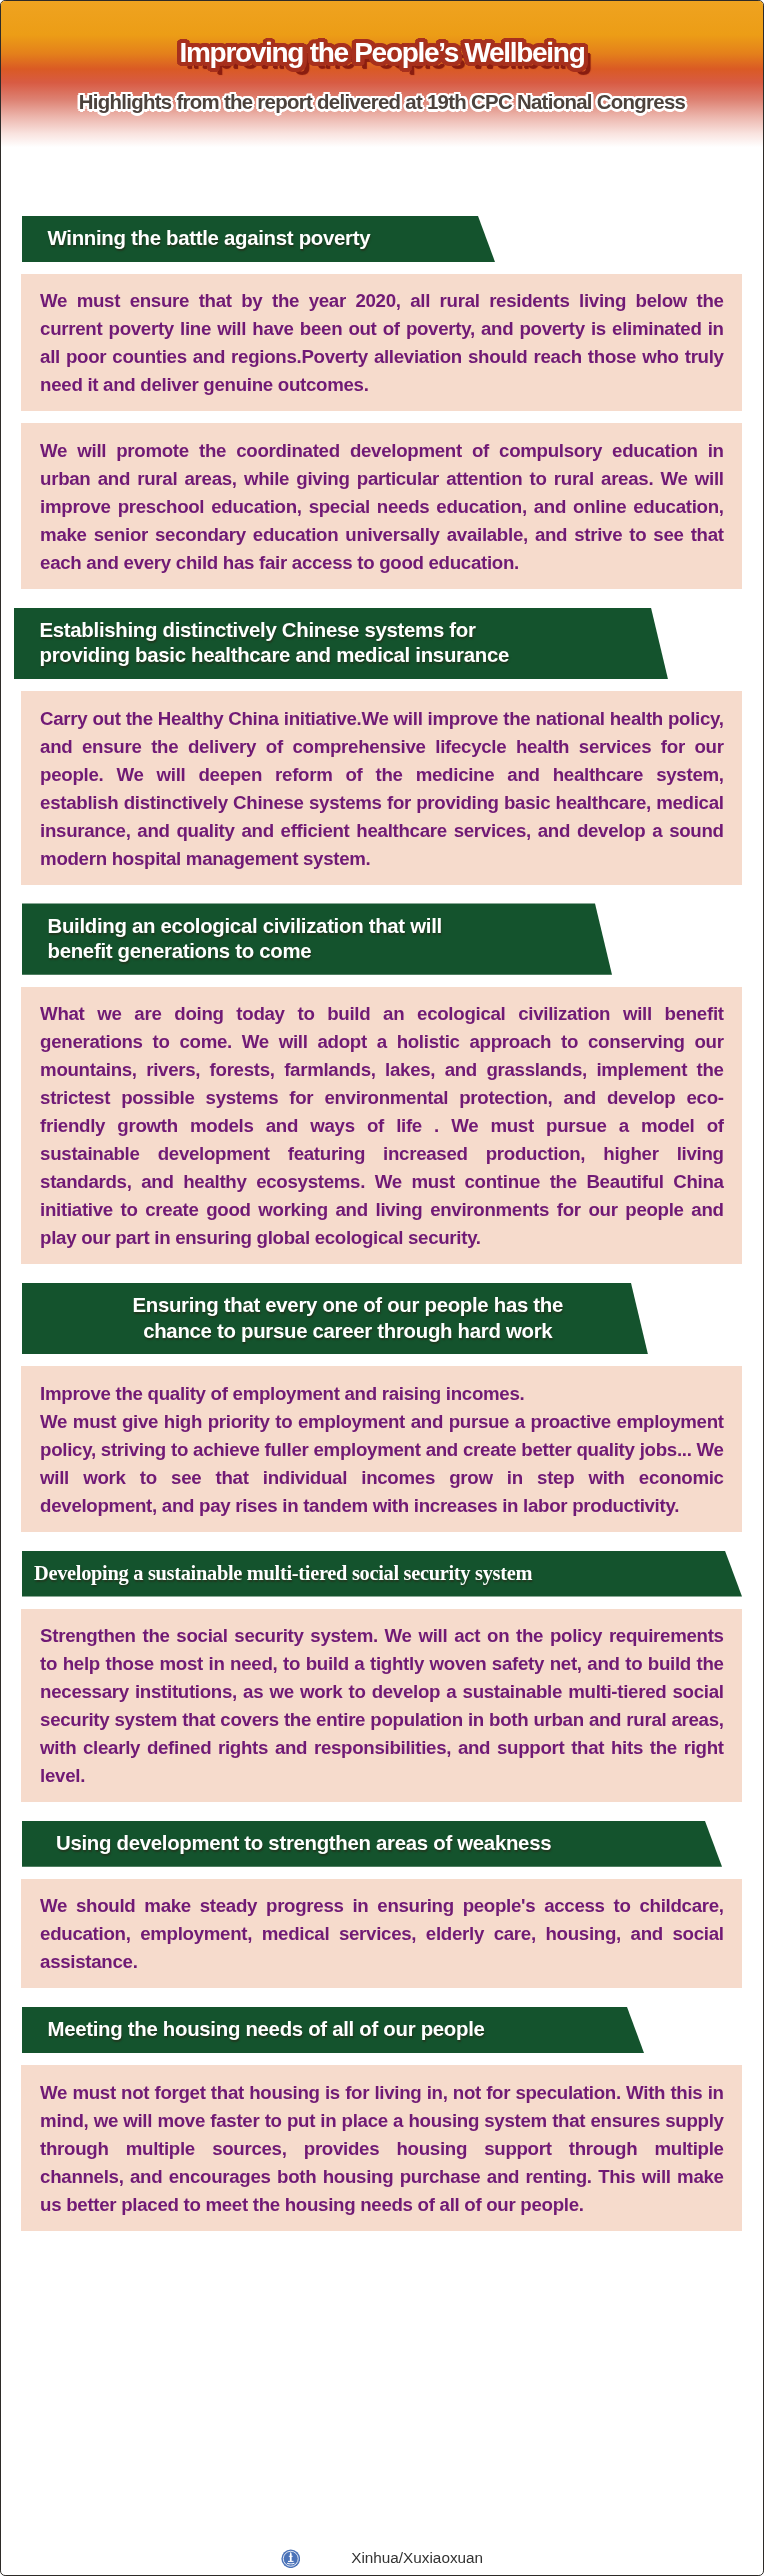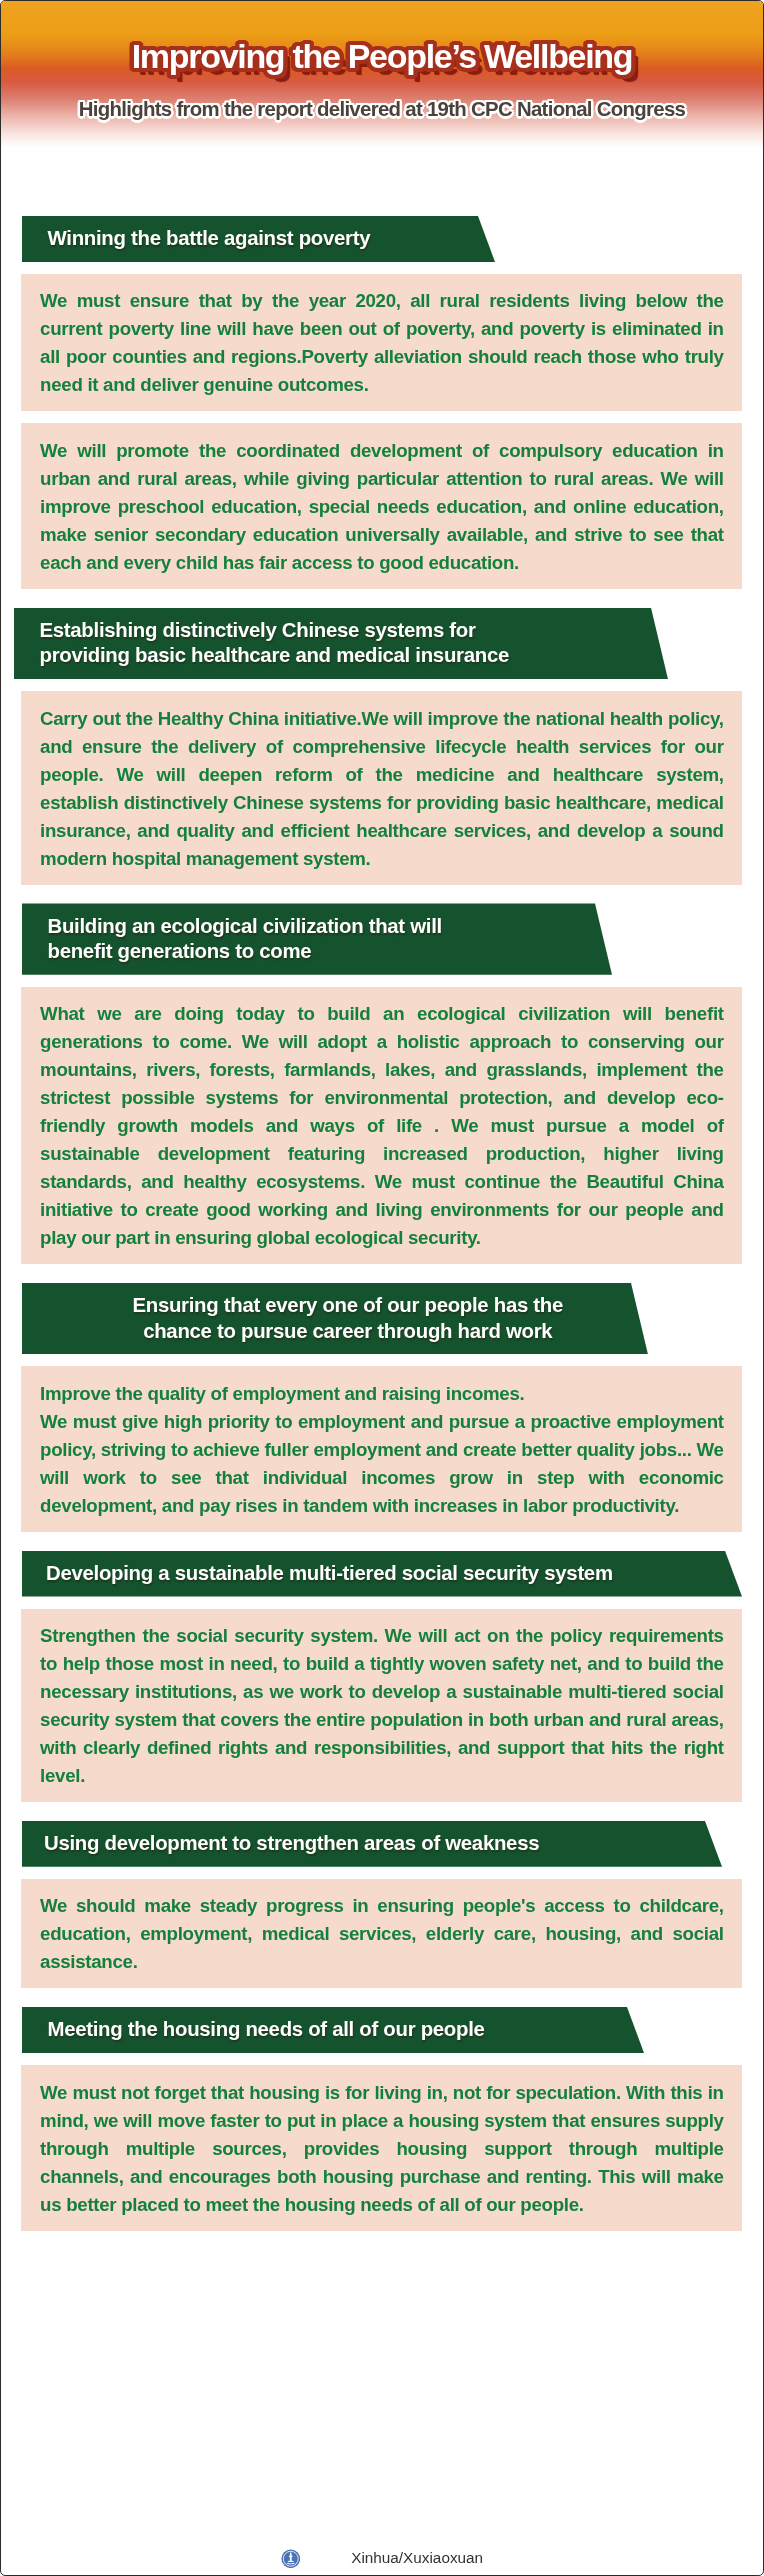--- a/index.html
+++ b/index.html
@@ -15,21 +15,21 @@
   }
   .header{
     height:170px;
     background:linear-gradient(180deg,
       #efa320 0%, #ec9d16 20%, #e4801b 31%, #da5a24 40%,
       #d85b43 48%, #dd8172 58%, #ecb5ac 68%, #f9e3df 78%, #ffffff 86%);
   }
   .title{
     padding-top:36px;
     text-align:center;
-    font-size:34px;
+    font-size:28px;
     font-weight:bold;
     letter-spacing:-1.3px;
     color:#ffffff;
     white-space:nowrap;
     text-shadow:
       -4.2px 0 0 #a7301d, 4.2px 0 0 #a7301d, 0 -4.2px 0 #a7301d, 0 4.2px 0 #a7301d,
       -3.4px -3.4px 0 #a7301d, 3.4px -3.4px 0 #a7301d, -3.4px 3.4px 0 #a7301d, 3.4px 3.4px 0 #a7301d,
       -1.7px -4.2px 0 #a7301d, 1.7px -4.2px 0 #a7301d, -1.7px 4.2px 0 #a7301d, 1.7px 4.2px 0 #a7301d,
       -4.2px -1.7px 0 #a7301d, 4.2px -1.7px 0 #a7301d, -4.2px 1.7px 0 #a7301d, 4.2px 1.7px 0 #a7301d,
       6px 6px 0 #8a1d10, 6.8px 6.8px 0.8px #8a1d10;
@@ -60,30 +60,30 @@
     white-space:pre-line;
     clip-path:polygon(0 0, calc(100% - 17px) 0, 100% 100%, 0 100%);
     text-shadow:0.8px 1.7px 1.7px rgba(60,0,0,0.35);
   }
   .first-banner{margin-top:45px;}
   .sec1{width:473px;}
   .sec2{width:573px;}
   .sec3{width:654px;margin-left:13px;}
   .sec4{width:590px;}
   .sec5{width:626px;text-align:center;}
-  .sec6{width:720px;padding-left:24px;}
-  .sec7{width:700px;padding-left:22px;}
+  .sec6{width:720px;padding-left:12px;font-family:Liberation Serif, serif;}
+  .sec7{width:700px;padding-left:34px;}
   .sec8{width:622px;}
   .body{
     margin-left:20.4px;
     margin-top:12px;
     width:721px;
     box-sizing:border-box;
     background:#f6dbcc;
-    color:#15803d;
+    color:#701a75;
     font-weight:bold;
     font-size:18.7px;
     line-height:28px;
     letter-spacing:-0.3px;
     padding:13.6px 18.7px 12px 18.7px;
     text-align:justify;
     white-space:pre-line;
   }
   .footer{
     position:absolute;

